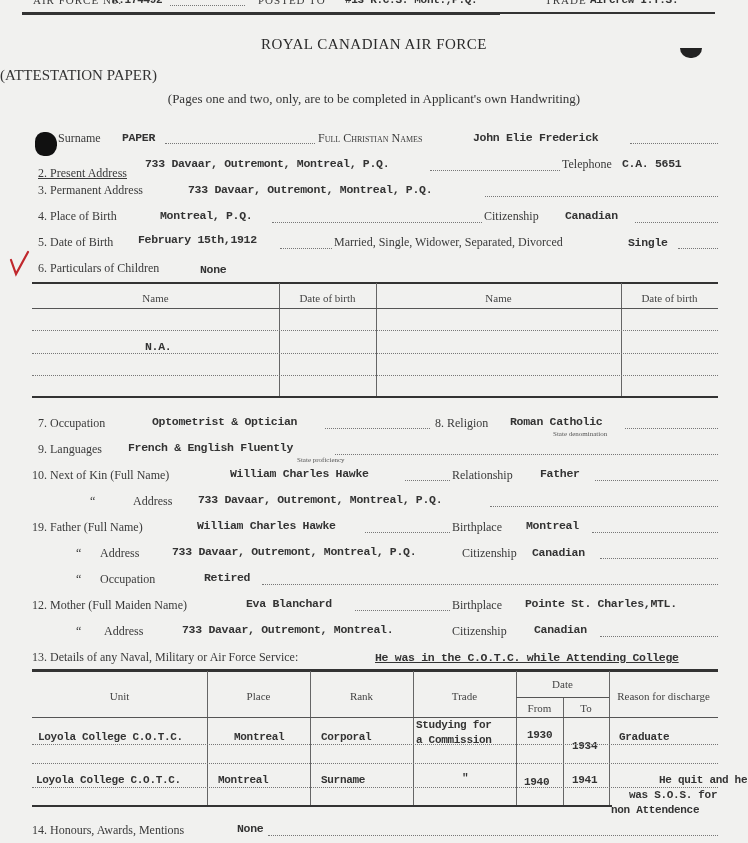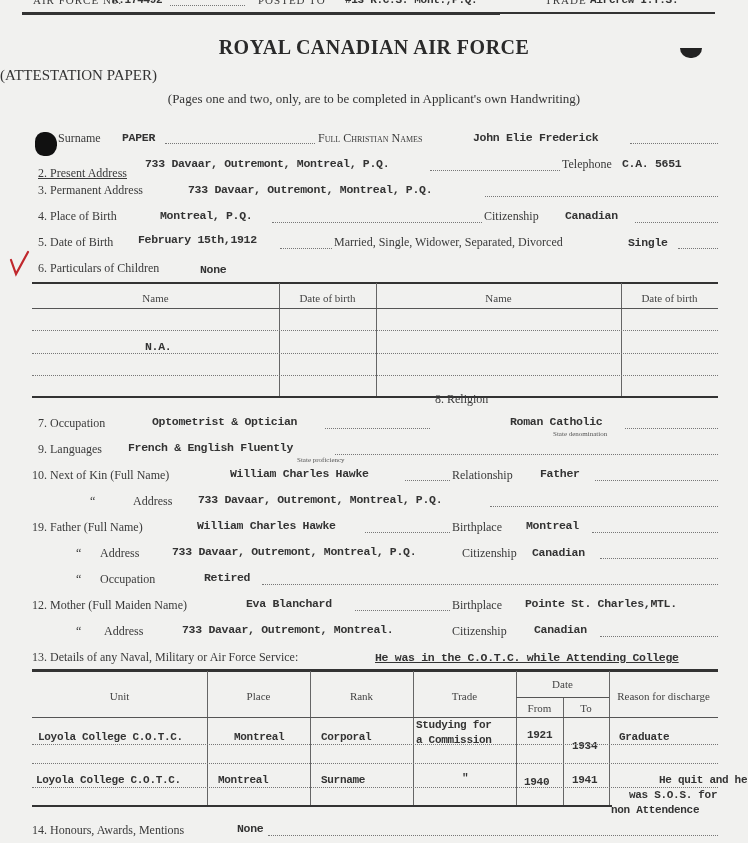--- a/index.html
+++ b/index.html
@@ -11,21 +11,21 @@
     position: relative;
   }
   .page { position: absolute; left: 0; top: 0; width: 652px; height: 843px; }
   .abs { position: absolute; white-space: nowrap; }
   .tw { font-family: "Liberation Mono", "DejaVu Sans Mono", monospace; font-weight: bold; color: #333; letter-spacing: -0.3px; }
   .lbl { font-size: 12px; color: #3a3a3a; }
   .dots { position: absolute; border-bottom: 1px dotted #777; height: 1px; }
   .hr-thick { position: absolute; background: #333; }
   .hr-thin { position: absolute; background: #555; height: 1px; }
   .vline { position: absolute; background: #666; width: 1px; }
-  .title { font-size: 20px; font-weight: bold; letter-spacing: 0.5px; color: #2a2a2a; }
+  .title { font-size: 15px; font-weight: normal; letter-spacing: 0.5px; color: #2a2a2a; }
   .sub { font-size: 15px; color: #333; }
   .sub2 { font-size: 13px; color: #333; }
   .th { font-size: 11px; color: #444; text-align: center; }
   .tiny { font-size: 7px; color: #555; }
   .tw12 { font-size: 11.5px; }
 </style>
 </head>
 <body>
 
 <div class="page">
@@ -97,21 +97,21 @@
     <div class="dots" style="left:32px; top:330px; width:686px;"></div>
     <div class="dots" style="left:32px; top:353px; width:686px;"></div>
     <div class="dots" style="left:32px; top:375px; width:686px;"></div>
     <div class="abs tw tw12" style="left:145px; top:340px;">N.A.</div>
     <div class="hr-thick" style="left:32px; top:396px; width:686px; height:2px;"></div>
   </div>
 
   <div class="abs lbl" style="left:38px; top:416px;">7. Occupation</div>
   <div class="abs tw tw12" style="left:152px; top:415px;">Optometrist &amp; Optician</div>
   <div class="dots" style="left:325px; top:428px; width:105px;"></div>
-  <div class="abs lbl" style="left:435px; top:392px;">8. Religion</div>
+  <div class="abs lbl" style="left:435px; top:416px;">8. Religion</div>
   <div class="abs tw tw12" style="left:510px; top:415px;">Roman Catholic</div>
   <div class="abs tiny" style="left:553px; top:430px;">State denomination</div>
   <div class="dots" style="left:625px; top:428px; width:93px;"></div>
 
   <div class="abs lbl" style="left:38px; top:442px;">9. Languages</div>
   <div class="abs tw tw12" style="left:128px; top:441px;">French &amp; English Fluently</div>
   <div class="abs tiny" style="left:297px; top:456px;">State proficiency</div>
   <div class="dots" style="left:335px; top:454px; width:383px;"></div>
 
   <div class="abs lbl" style="left:32px; top:468px;">10. Next of Kin (Full Name)</div>
@@ -180,21 +180,21 @@
     <div class="abs th" style="left:563px; width:46px; top:702px;">To</div>
     <div class="abs th" style="left:609px; width:109px; top:690px;">Reason for discharge</div>
     <div class="hr-thin" style="left:32px; top:717px; width:686px;"></div>
 
     <div>
       <div class="abs tw" style="left:38px; top:731px; font-size:11px;">Loyola College C.O.T.C.</div>
       <div class="abs tw" style="left:234px; top:731px; font-size:11px;">Montreal</div>
       <div class="abs tw" style="left:321px; top:731px; font-size:11px;">Corporal</div>
       <div class="abs tw" style="left:416px; top:719px; font-size:11px;">Studying for</div>
       <div class="abs tw" style="left:416px; top:734px; font-size:11px;">a Commission</div>
-      <div class="abs tw" style="left:527px; top:729px; font-size:11px;">1921</div>
+      <div class="abs tw" style="left:527px; top:729px; font-size:11px;">1930</div>
       <div class="abs tw" style="left:572px; top:729px; font-size:11px;margin-top:11px;">1934</div>
       <div class="abs tw" style="left:619px; top:731px; font-size:11px;">Graduate</div>
     </div>
     <div class="dots" style="left:32px; top:744px; width:686px;"></div>
     <div class="dots" style="left:32px; top:763px; width:686px;"></div>
 
     <div>
       <div class="abs tw" style="left:36px; top:774px; font-size:11px;">Loyola College C.O.T.C.</div>
       <div class="abs tw" style="left:218px; top:774px; font-size:11px;">Montreal</div>
       <div class="abs tw" style="left:321px; top:774px; font-size:11px;">Surname</div>

